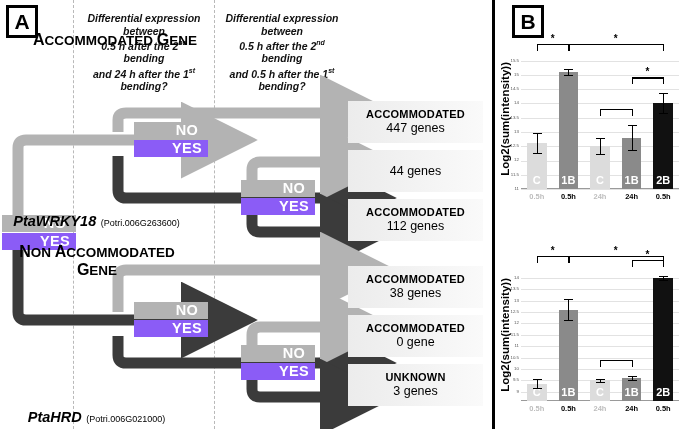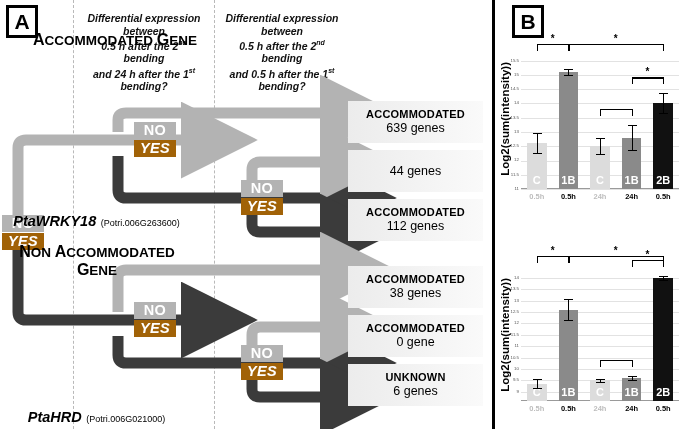--- a/index.html
+++ b/index.html
@@ -38,23 +38,23 @@
 
   #rb0{left:348px;top:101px;}
   #rb1{left:348px;top:150px;}
   #rb2{left:348px;top:199px;}
   #rb3{left:348px;top:266px;}
   #rb4{left:348px;top:315px;}
   #rb5{left:348px;top:364px;}
 
   
   .chip{position:absolute;font-weight:bold;font-size:14.5px;line-height:17px;
-        text-align:center;letter-spacing:.3px;}
+        text-align:center;letter-spacing:.3px;padding-left:32px;}
   .chip.no{background:#b3b3b3;color:#ffffff;}
-  .chip.yes{background:#a16207;color:#ffffff;font-style:italic;}
+  .chip.yes{background:#8b5cf6;color:#ffffff;}
 
   
   #flow{position:absolute;left:0;top:0;width:492px;height:429px;}
 
   
   #panelB{position:absolute;left:492px;top:0;width:193px;height:429px;
           border-left:3px solid #000;box-sizing:border-box;background:#fff;}
   .chart-title{position:absolute;width:100%;text-align:center;font-weight:bold;
                font-size:13.5px;text-transform:uppercase;letter-spacing:0px;}
   .chart-title .cap{font-size:16px;}
@@ -154,40 +154,40 @@
   <div class="chip yes" style="left:241px;top:198px;width:42px;">YES</div>
 
   <div class="chip no" style="left:134px;top:302px;width:42px;">NO</div>
   <div class="chip yes" style="left:134px;top:320px;width:42px;">YES</div>
 
   <div class="chip no" style="left:241px;top:345px;width:42px;">NO</div>
   <div class="chip yes" style="left:241px;top:363px;width:42px;">YES</div>
 
   <div class="resbox" id="rb0">
     <div class="res-title"><span class="cap">A</span>CCOMMODATED</div>
-    <div class="res-sub">639 genes</div>
+    <div class="res-sub">447 genes</div>
   </div>
   <div class="resbox" id="rb1">
     <div class="res-sub">44 genes</div>
   </div>
   <div class="resbox" id="rb2">
     <div class="res-title"><span class="cap">A</span>CCOMMODATED</div>
     <div class="res-sub">112 genes</div>
   </div>
   <div class="resbox" id="rb3">
     <div class="res-title"><span class="cap">A</span>CCOMMODATED</div>
     <div class="res-sub">38 genes</div>
   </div>
   <div class="resbox" id="rb4">
     <div class="res-title"><span class="cap">A</span>CCOMMODATED</div>
     <div class="res-sub">0 gene</div>
   </div>
   <div class="resbox" id="rb5">
     <div class="res-title"><span class="cap">U</span>NKNOWN</div>
-    <div class="res-sub">6 genes</div>
+    <div class="res-sub">3 genes</div>
   </div>
 </div>
 
 <div id="panelB"></div>
 <div class="panel-tag" id="tagB">B</div>
 
 <div class="chart-title" id="t1"><span class="cap">A</span>CCOMMODATED <span class="cap">G</span>ENE</div>
 <div class="axis-label" id="yl1">Log2(sum(intensity))</div>
 <div class="plot" id="plot1" style="overflow: visible;">
     <div class="gline" style="top: 137px;"></div>

